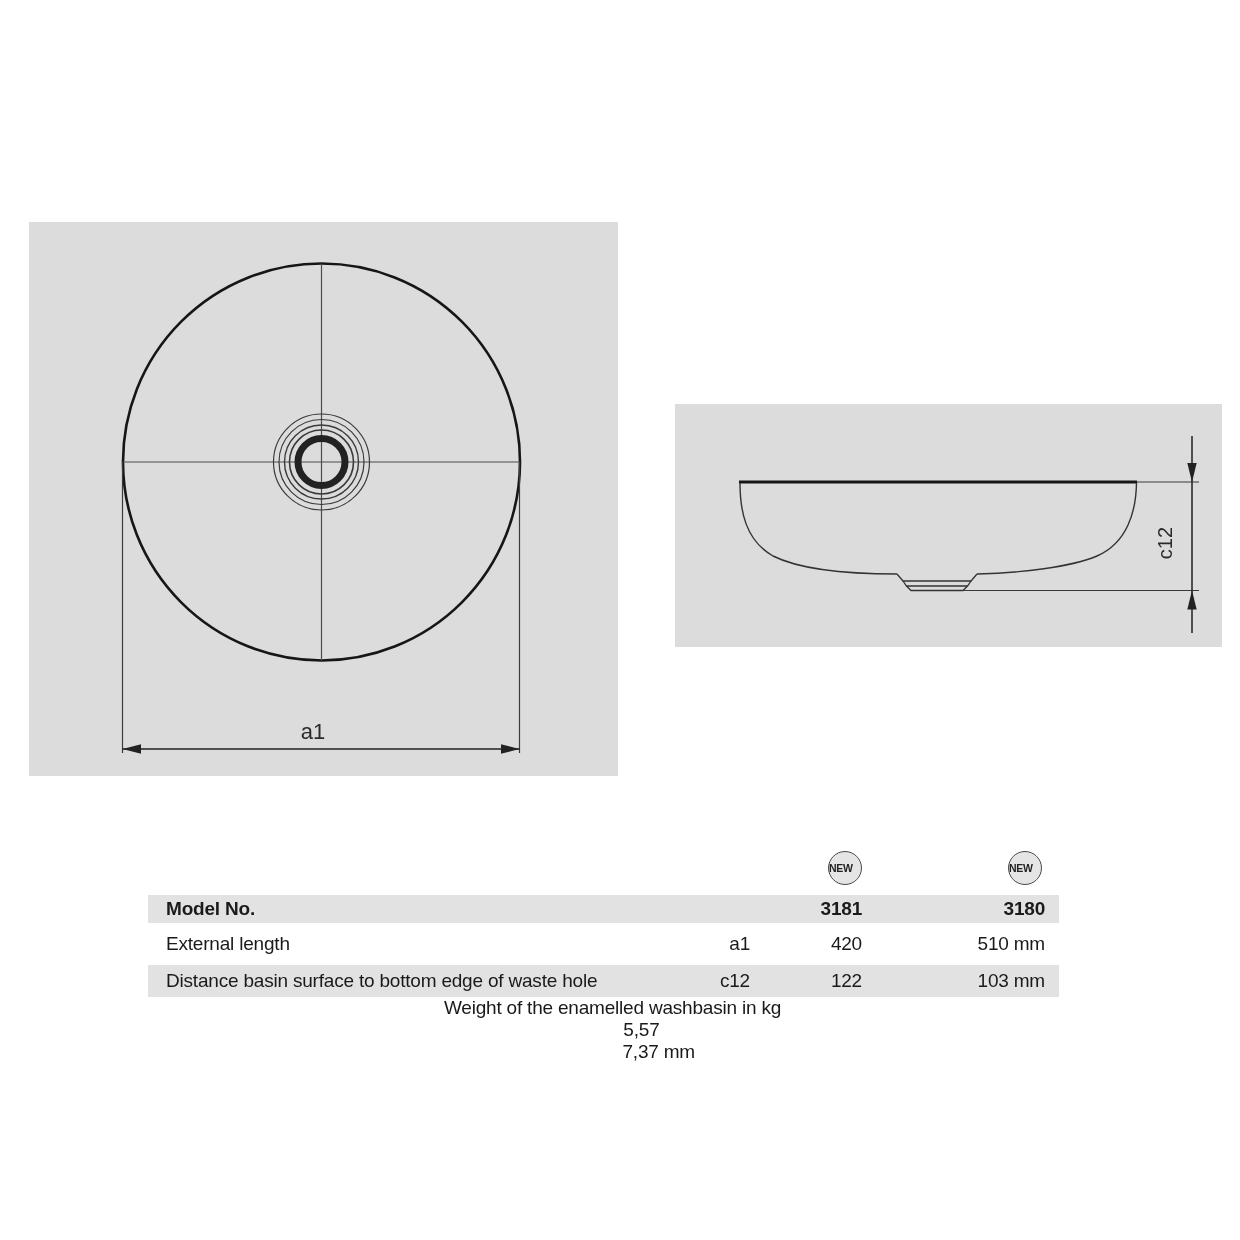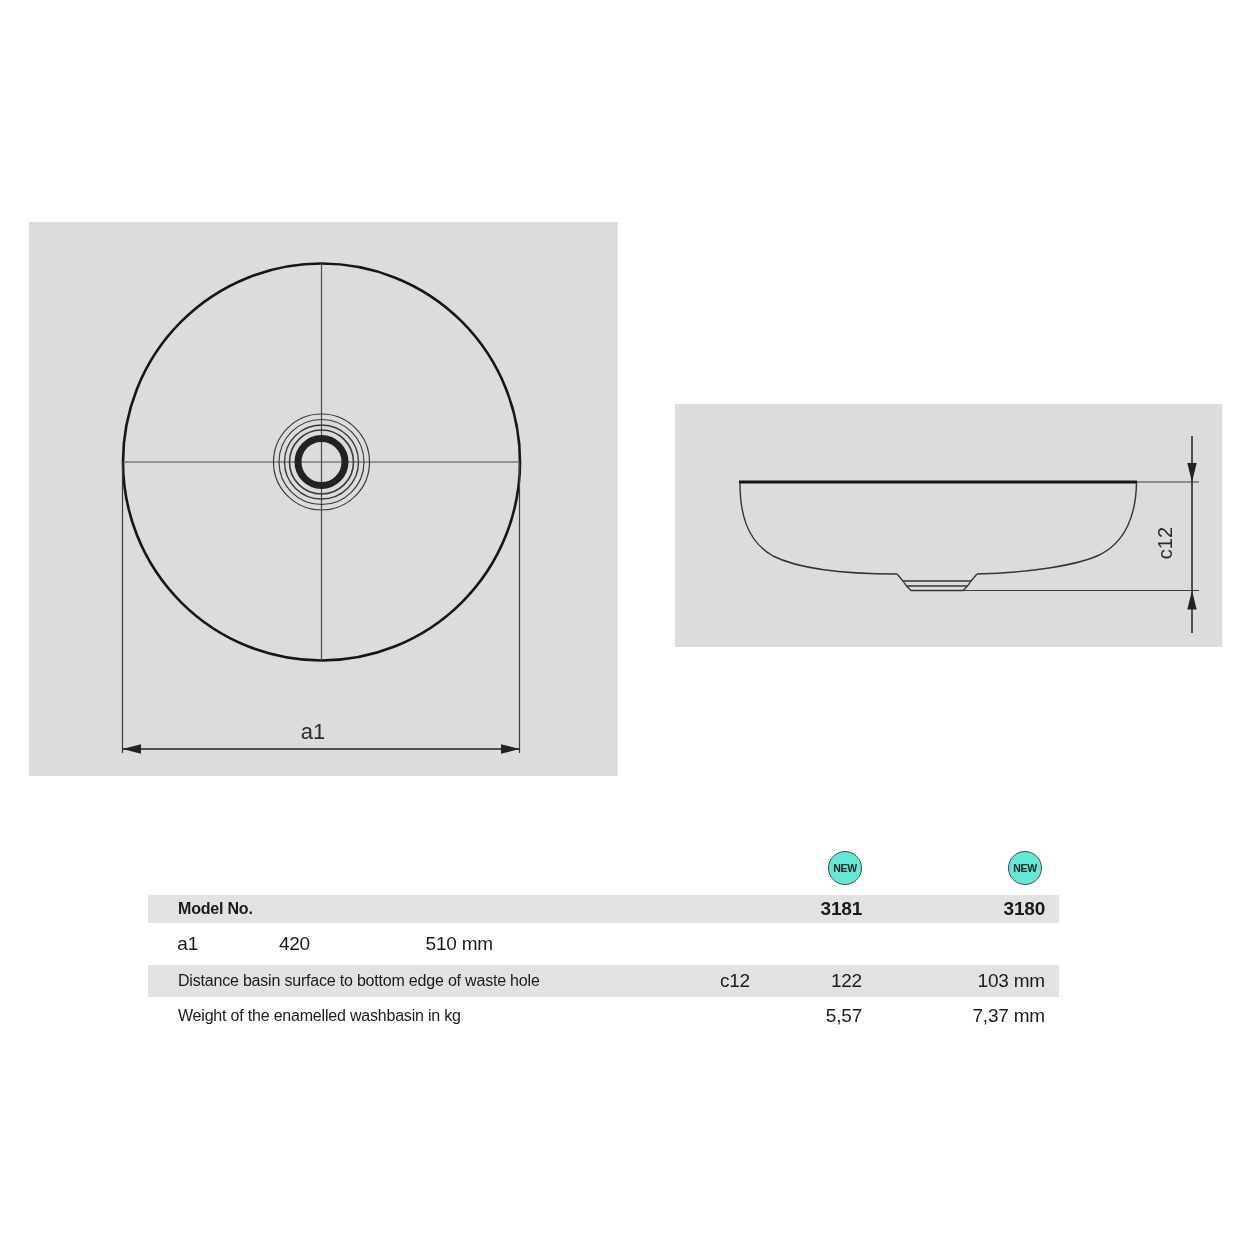--- a/index.html
+++ b/index.html
@@ -10,40 +10,40 @@
   .panel{position:absolute;background:#dcdcdc;}
   #topview-panel{left:29px;top:222px;width:589px;height:554px;}
   #sideview-panel{left:675px;top:404px;width:547px;height:243px;}
   svg{display:block;}
   .dim-label{font-family:"Liberation Sans",sans-serif;font-size:22px;fill:#2b2b2b;}
   .dim-label-small{font-family:"Liberation Sans",sans-serif;font-size:20px;fill:#2b2b2b;}
 
   
   .new-badge{
     position:absolute;width:34px;height:34px;border:1.7px solid #4a4a4a;border-radius:50%;
-    display:flex;align-items:center;justify-content:center;background:#5eead4;box-sizing:border-box;
+    display:flex;align-items:center;justify-content:flex-start;background:#e5e5e5;box-sizing:border-box;
   }
   .new-badge span{font-size:10.5px;font-weight:bold;letter-spacing:-0.3px;color:#222;}
   #new-badge-1{left:828px;top:851px;}
   #new-badge-2{left:1008px;top:851px;}
 
   
   #spec-table{position:absolute;left:148px;top:895px;width:911px;}
   .trow{display:flex;align-items:center;box-sizing:border-box;}
   .trow.shaded{background:#e2e2e2;}
-  .trow .c-label{flex:1 1 auto;padding-left:30px;font-size:16px;letter-spacing:-0.2px;}
+  .trow .c-label{flex:1 1 auto;padding-left:18px;font-size:19px;letter-spacing:-0.2px;}
   .trow .c-code{width:50px;text-align:right;font-size:19px;letter-spacing:-0.2px;}
   .trow .c-v1{width:112px;text-align:right;font-size:19px;letter-spacing:-0.2px;}
   .trow .c-v2{width:183px;text-align:right;font-size:19px;letter-spacing:-0.2px;}
   .trow .c-pad{width:14px;}
   .trow.hdr .c-label,.trow.hdr .c-v1,.trow.hdr .c-v2{font-weight:bold;}
   #row-model{height:28px;}
   #row-length{height:42px;}
   #row-distance{height:32px;justify-content:space-between;}
-  #row-weight{height:38px;}
+  #row-weight{height:38px;flex-direction:column;}
 </style>
 </head>
 <body>
 
 <div class="panel" id="topview-panel">
   <svg width="589" height="554" viewBox="0 0 589 554">
 
     <circle cx="292.5" cy="240" r="198.5" fill="none" stroke="#161616" stroke-width="2.6"></circle>
 
     <line x1="292.5" y1="41.5" x2="292.5" y2="438.5" stroke="#4c4c4c" stroke-width="1.2"></line>
@@ -106,20 +106,21 @@
 
   <div class="trow shaded hdr" id="row-model">
     <span class="c-label">Model No.</span>
     <span class="c-code"></span>
     <span class="c-v1">3181</span>
     <span class="c-v2">3180</span>
     <span class="c-pad"></span>
   </div>
 
   <div class="trow" id="row-length">
+    <span class="c-label">External length</span>
     <span class="c-code">a1</span>
     <span class="c-v1">420</span>
     <span class="c-v2">510 mm</span>
     <span class="c-pad"></span>
   </div>
 
   <div class="trow shaded" id="row-distance">
     <span class="c-label">Distance basin surface to bottom edge of waste hole</span>
     <span class="c-code">c12</span>
     <span class="c-v1">122</span>

